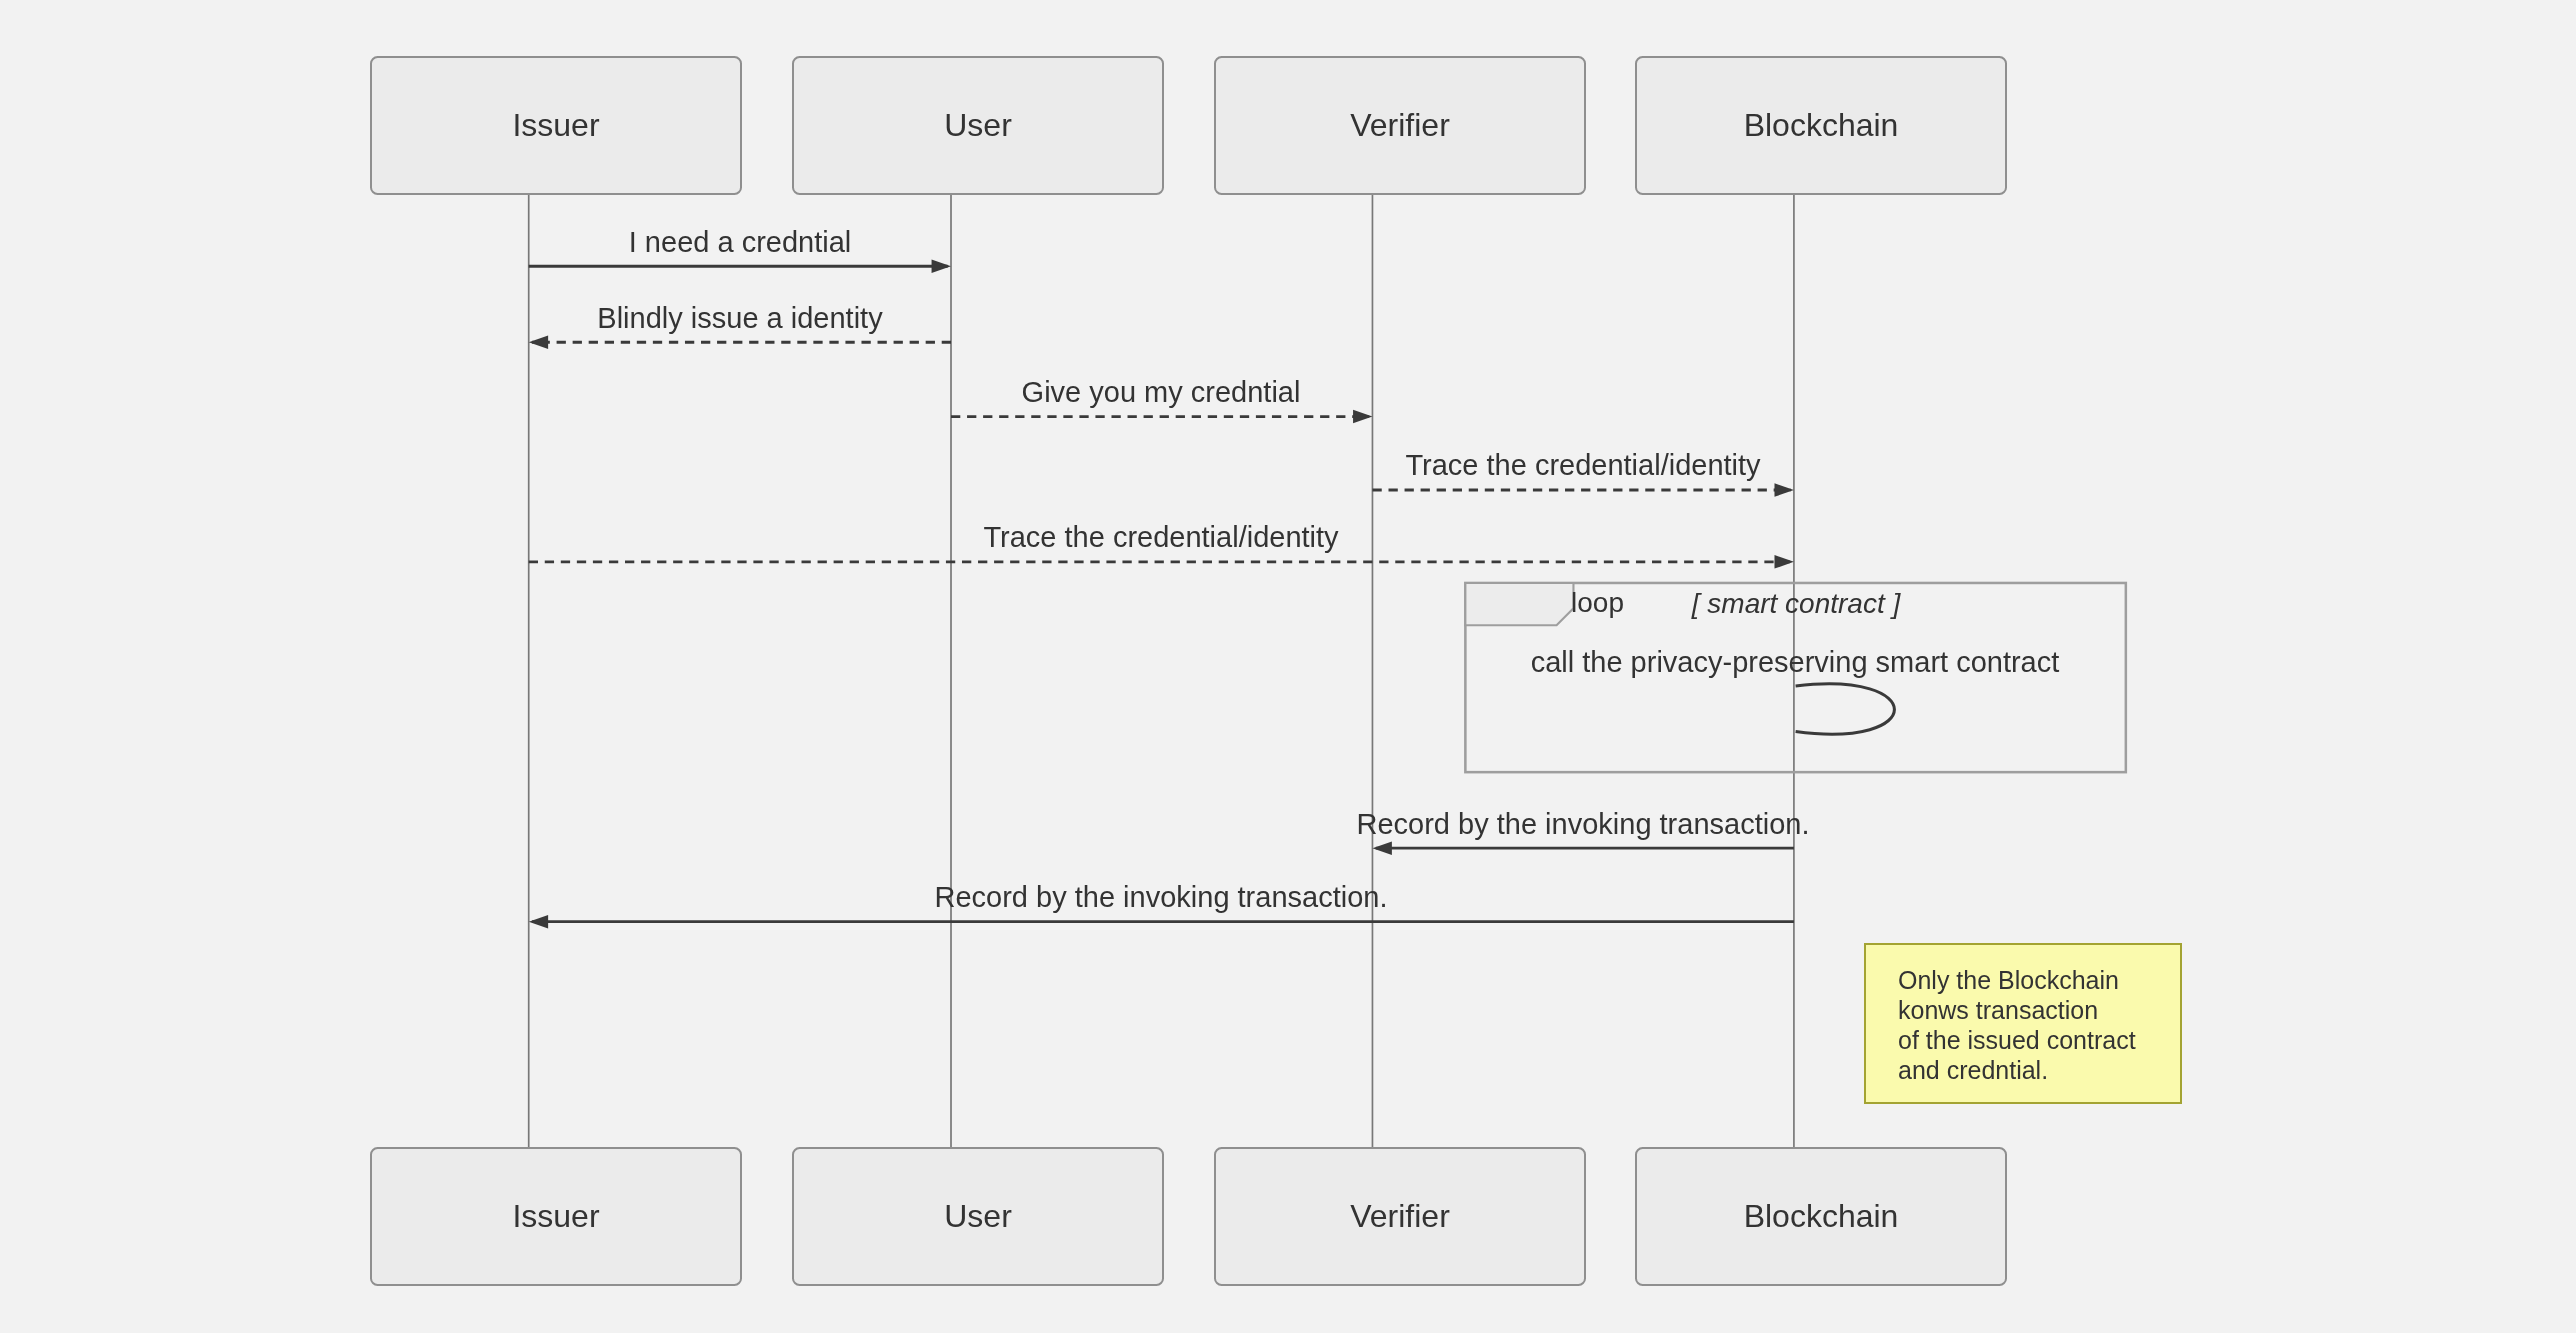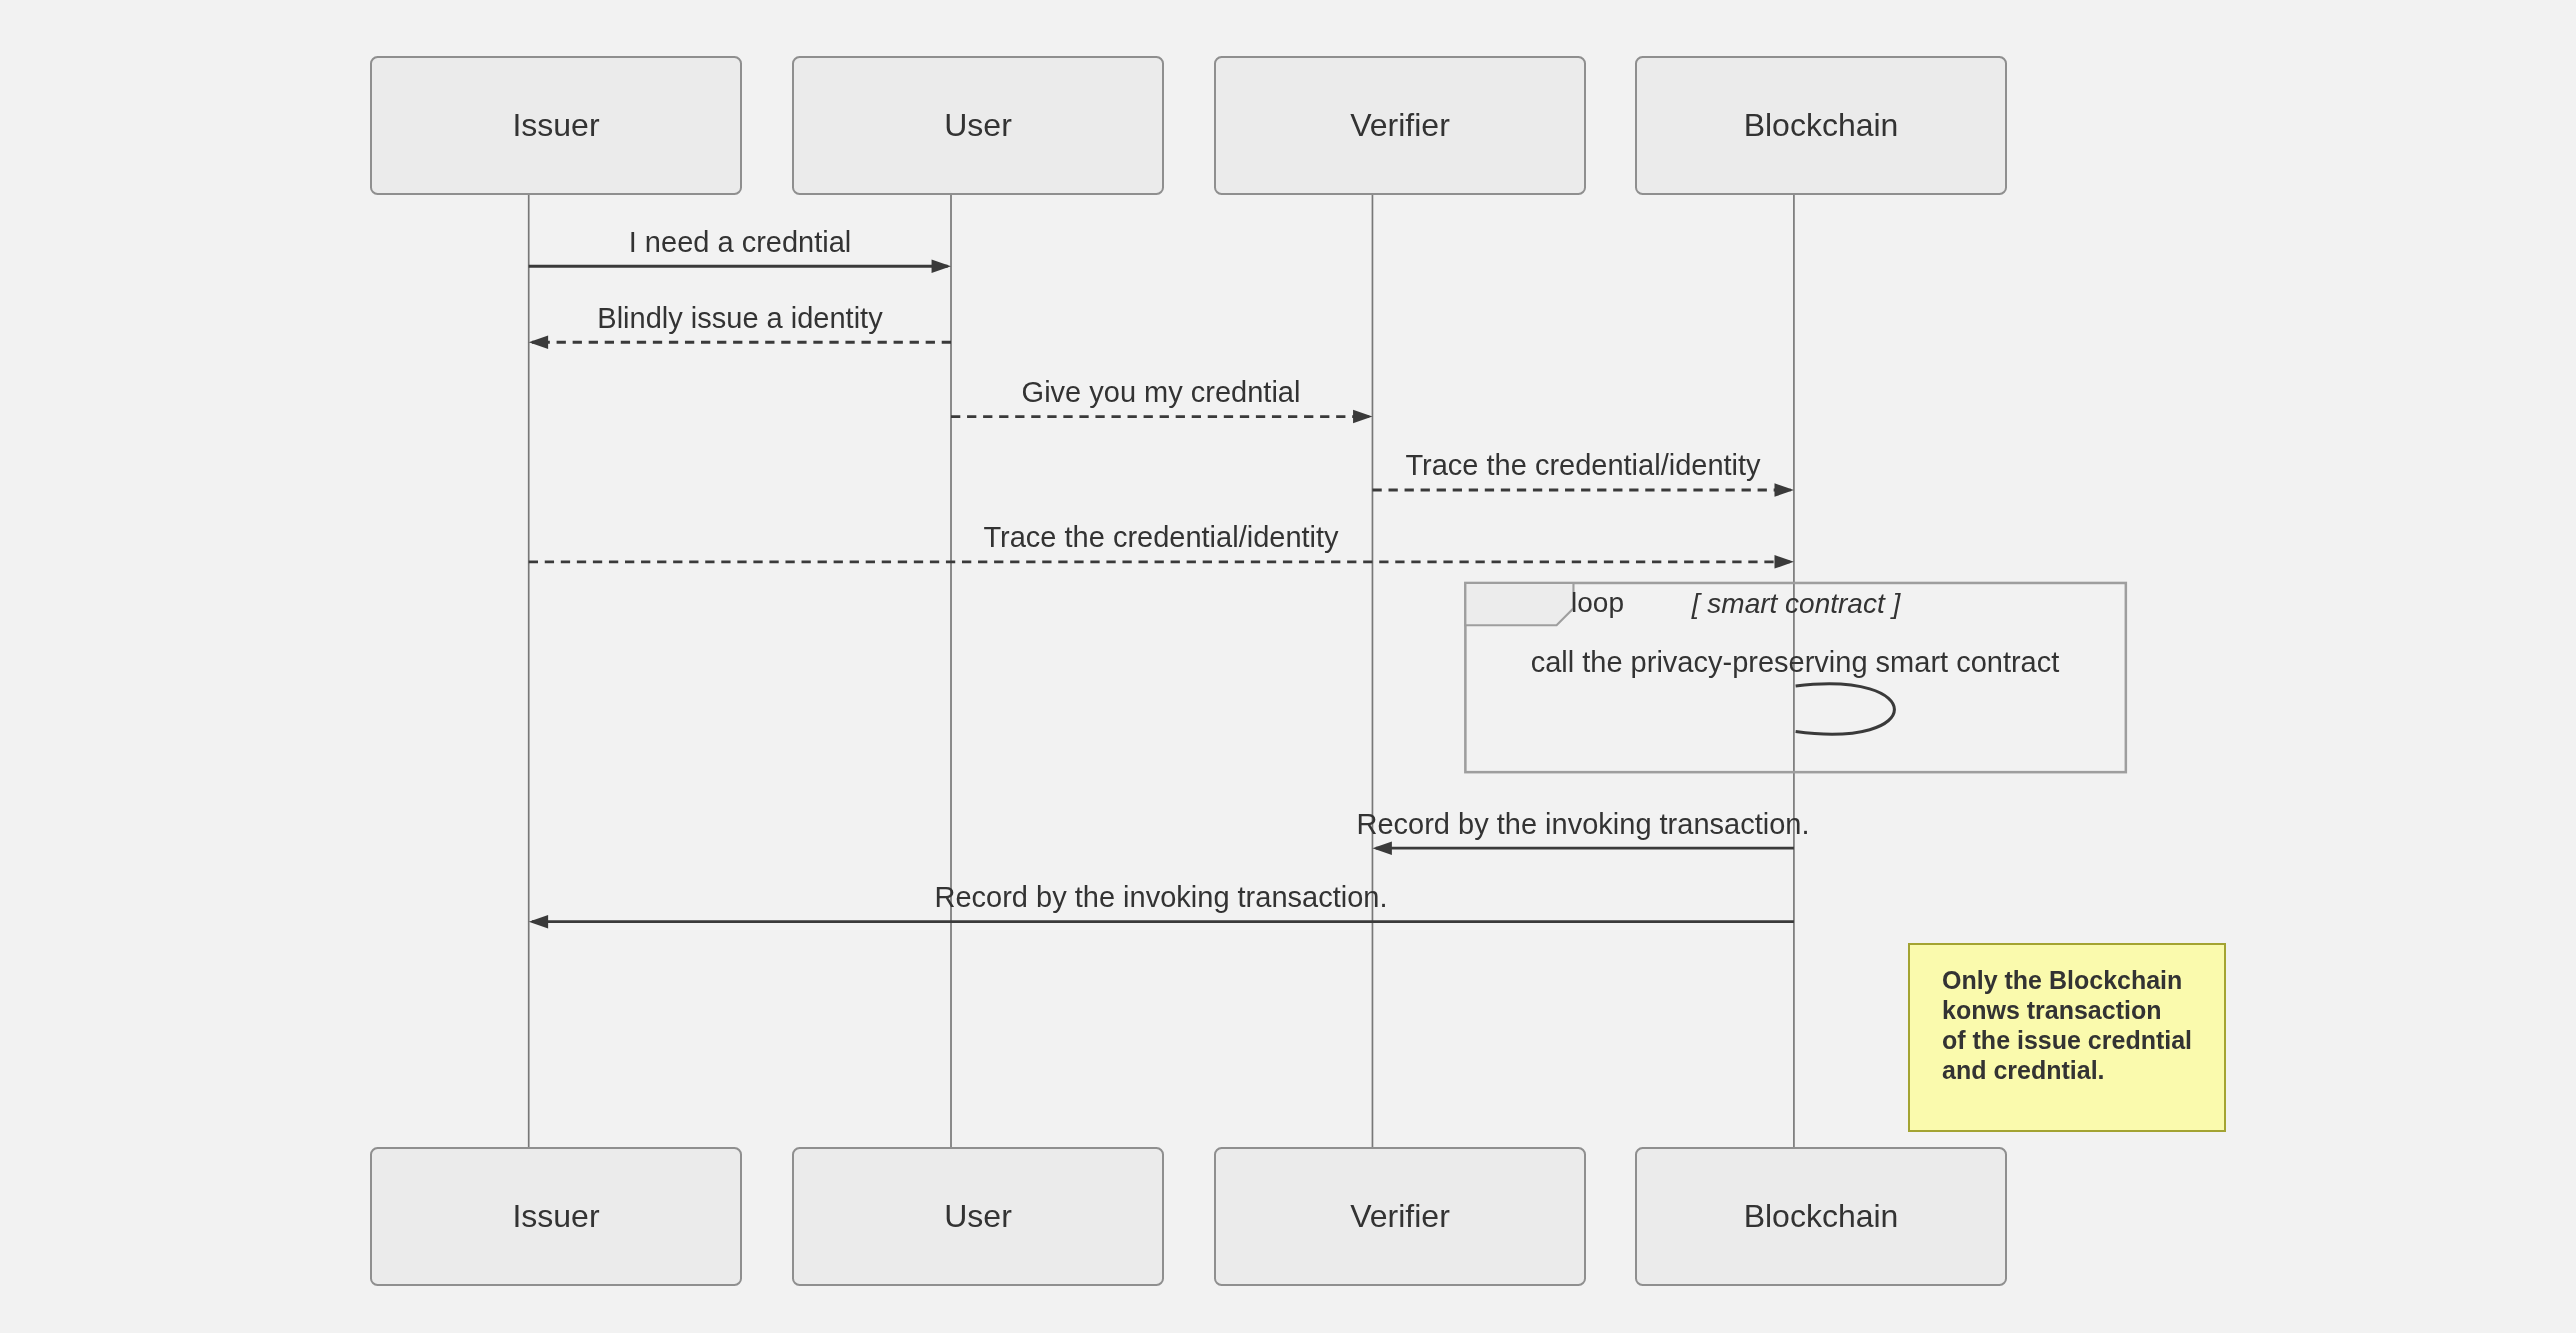--- a/index.html
+++ b/index.html
@@ -35,23 +35,23 @@
   .loop-label{
     position:absolute;left:1551px;top:583px;width:93px;height:39px;
     display:flex;align-items:center;justify-content:center;
     font-size:28px;color:var(--text);
   }
   .loop-cond{
     position:absolute;left:1796px;top:588px;transform:translateX(-50%);
     white-space:nowrap;font-size:28px;color:var(--text);font-style:italic;
   }
   .note{
-    position:absolute;left:1908px;top:943px;width:318px;height:189px;
+    position:absolute;left:1864px;top:943px;width:318px;height:161px;
     box-sizing:border-box;background:var(--note-fill);border:2.1px solid var(--note-border);
-    padding:20px 8.4px 0 32px;font-size:25px;line-height:30px;color:var(--text);font-weight:bold;
+    padding:20px 8.4px 0 32px;font-size:25px;line-height:30px;color:var(--text);
   }
 </style>
 </head>
 <body>
 
 <div id="canvas">
 
   <svg class="layer" width="2576" height="1334" viewBox="0 0 3050 1579">
 
     <line class="lifeline" x1="626" y1="230" x2="626" y2="1358"></line>
@@ -120,18 +120,18 @@
   <div class="msg" style="left:1795px;top:645px">call the privacy-preserving smart contract</div>
   <div class="msg" style="left:1583px;top:807px">Record by the invoking transaction.</div>
   <div class="msg" style="left:1161px;top:880px">Record by the invoking transaction.</div>
 
   <div class="loop-label">loop</div>
   <div class="loop-cond">[ smart contract ]</div>
 
   <div class="note">
     <div>Only the Blockchain</div>
     <div>konws transaction</div>
-    <div>of the issue credntial</div>
+    <div>of the issued contract</div>
     <div>and credntial.</div>
   </div>
 
 </div>
 
 
 </body></html>

